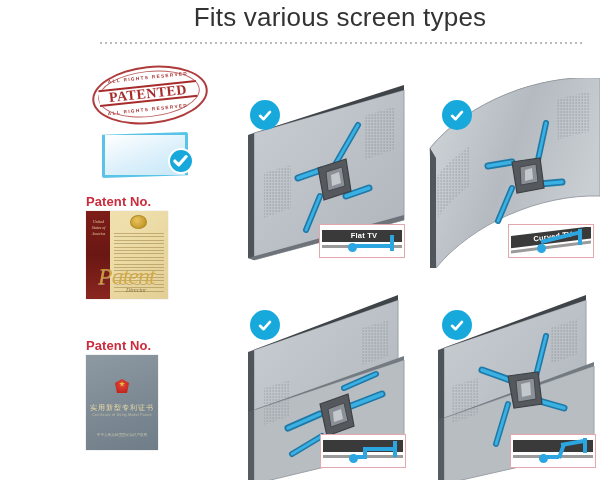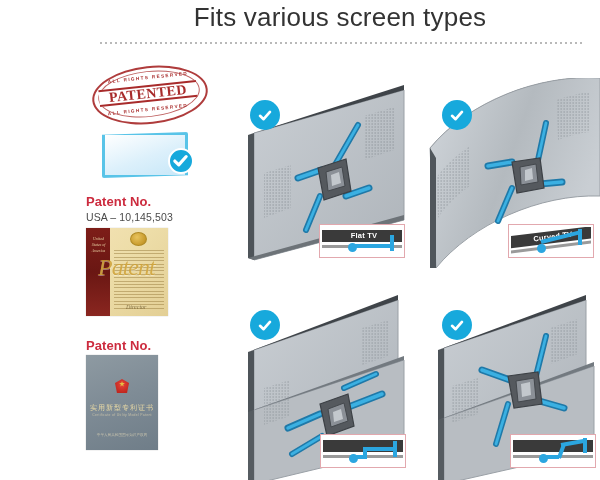--- a/index.html
+++ b/index.html
@@ -211,21 +211,21 @@
   }
   .cert-usa-lines i {
     display: block;
     height: 1px;
     background: #a08547;
     opacity: .55;
     margin-bottom: 2.4px;
   }
   .cert-usa-script {
     position: absolute;
-    left: 12px; top: 26px;
+    left: 12px; top: 52px;
     font-family: "Liberation Serif", serif;
     font-style: italic;
     font-size: 24px;
     color: rgba(206,160,50,.85);
     text-shadow: 0 1px 0 rgba(255,255,255,.4);
     letter-spacing: -1px;
   }
   .cert-usa-sig {
     position: absolute;
     left: 40px; bottom: 6px;
@@ -397,21 +397,20 @@
       <div class="screen-icon-shape"></div>
       <div class="screen-icon-check">
         <svg width="21" height="21" viewBox="0 0 24 24">
           <path d="M5.5 12.6 L10 17 L18.5 7.5" fill="none" stroke="#ffffff" stroke-width="3.6" stroke-linecap="round" stroke-linejoin="round"></path>
         </svg>
       </div>
     </div>
 
     <div class="patent-block" id="patent-block-usa">
       <div class="patent-heading">Patent No.</div>
-      <div class="patent-number">USA – 10,145,503</div>
       <div class="cert-usa">
         <div class="cert-usa-band"></div>
         <div class="cert-usa-band-text">United States of America</div>
         <div class="cert-usa-seal"></div>
         <div class="cert-usa-lines">
           <i></i>
             <i></i>
             <i></i>
             <i></i>
             <i></i>

